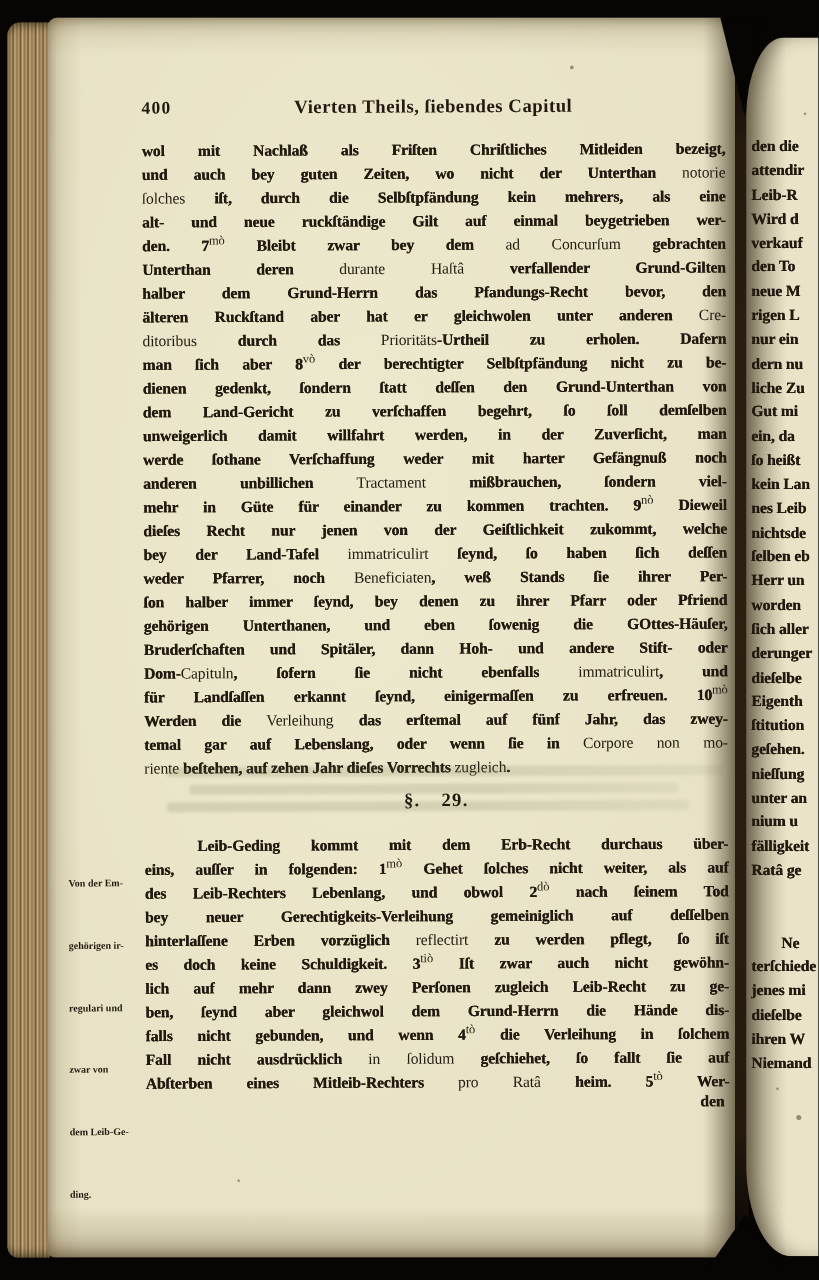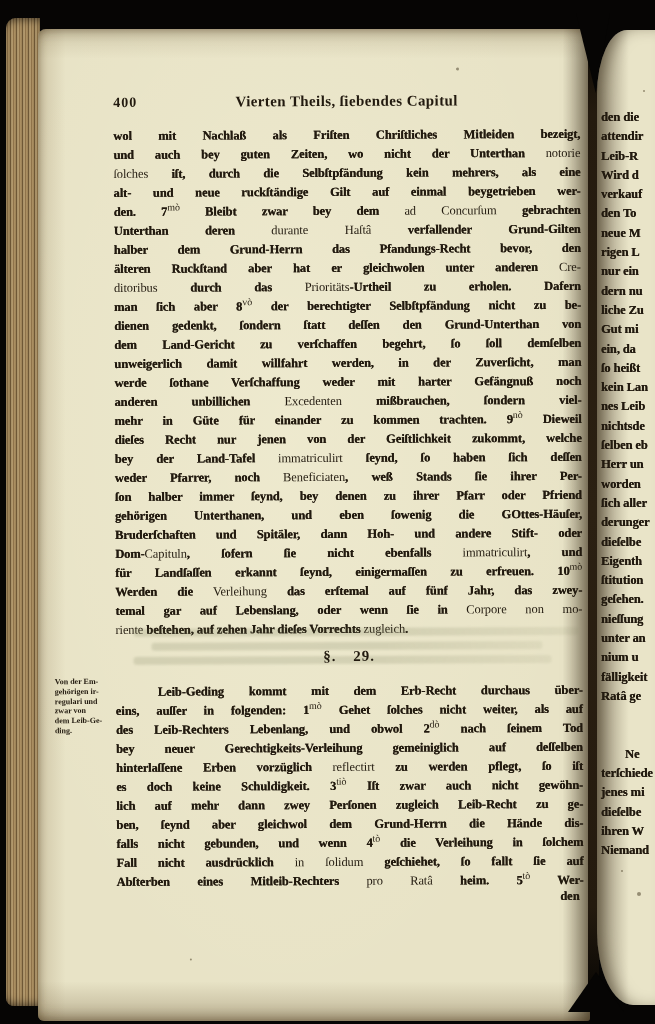--- a/index.html
+++ b/index.html
@@ -11,21 +11,21 @@
   
   .edge-stack {
     position:absolute; left:6px; top:18px; width:34px; height:988px;
     background:repeating-linear-gradient(90deg,
       #c3aa7c 0px, #8f734a 1.5px, #b89c6c 3px, #6f5836 4.5px, #c9b183 6px);
     border-radius:10px 0 0 8px;
     box-shadow:inset 0 6px 8px -4px rgba(0,0,0,.55), inset 0 -6px 8px -4px rgba(0,0,0,.55);
   }
   
   .left-page {
-    position:absolute; left:38px; top:29px; width:552px; height:992px;
+    position:absolute; left:38px; top:14px; width:552px; height:992px;
     background:
       radial-gradient(ellipse at 45% 40%, rgba(255,252,230,.25), rgba(0,0,0,0) 70%),
       linear-gradient(90deg, rgba(120,95,55,.22), rgba(0,0,0,0) 5%),
       linear-gradient(270deg, rgba(45,32,14,.40), rgba(0,0,0,0) 5%),
       linear-gradient(180deg, rgba(110,88,50,.18), rgba(0,0,0,0) 3%, rgba(0,0,0,0) 96%, rgba(90,68,36,.30)),
       #e8e3c6;
     border-radius:8px 3px 3px 6px;
     box-shadow:inset -14px 0 22px -10px rgba(45,32,14,.55),
                inset 6px 0 10px -6px rgba(90,70,40,.45),
                inset 0 8px 12px -8px rgba(90,70,40,.5),
@@ -48,21 +48,21 @@
   .line.blank { visibility:hidden; }
   .line .lat { font-weight:400; text-shadow:none; }
   .line sup, .runsup { font-size:10px; font-weight:400; vertical-align:super; line-height:0; text-shadow:none; }
   .section-heading {
     position:absolute; left:77px; top:620px; width:467px; text-align:center;
     font-size:15px; font-weight:700; word-spacing:12px; letter-spacing:1px;
   }
   .margin-note { position:absolute; left:16px; top:648px; width:58px; }
   .margin-note .line {
     height:9.8px; line-height:9.8px; font-size:8px; font-weight:700;
-    text-align:left; text-align-last:left; letter-spacing:0; text-shadow:none;
+    text-align:left; text-align-last:left; letter-spacing:0; text-shadow:none;margin-top:40px;
   }
   .catchword { position:absolute; left:77px; top:862px; width:463px; text-align:right; font-size:12.5px; font-weight:700; text-shadow:0.25px 0 0 currentColor; }
   
   .bleed { position:absolute; left:95px; top:600px; width:445px; filter:blur(1.2px); opacity:.35; }
   .bleed div { height:8px; margin-bottom:6px; background:linear-gradient(90deg, rgba(105,110,75,.5) 0 60%, rgba(105,110,75,.25)); border-radius:3px; }
   .bleed div:nth-child(2){ width:88%; margin-left:4%; }
   .bleed div:nth-child(3){ width:94%; }
   
   .gutter-core { position:absolute; left:588px; top:14px; width:11px; height:992px;
     background:linear-gradient(180deg,#060503, #241a0e 10%, #2b2012 50%, #241a0e 90%, #060503); }
@@ -108,21 +108,21 @@
           <div class="line">den.  7<sup>mò</sup> Bleibt zwar bey dem <span class="lat">ad Concurſum</span> gebrachten</div>
           <div class="line">Unterthan deren <span class="lat">durante Haſtâ</span> verfallender Grund-Gilten</div>
           <div class="line">halber dem Grund-Herrn das Pfandungs-Recht bevor, den</div>
           <div class="line">älteren Ruckſtand aber hat er gleichwolen unter anderen <span class="lat">Cre-</span></div>
           <div class="line"><span class="lat">ditoribus</span> durch das <span class="lat">Prioritäts</span>-Urtheil zu erholen.  Dafern</div>
           <div class="line">man ſich aber 8<sup>vò</sup> der berechtigter Selbſtpfändung nicht zu be-</div>
           <div class="line">dienen gedenkt, ſondern ſtatt deſſen den Grund-Unterthan von</div>
           <div class="line">dem Land-Gericht zu verſchaffen begehrt, ſo ſoll demſelben</div>
           <div class="line">unweigerlich damit willfahrt werden, in der Zuverſicht, man</div>
           <div class="line">werde ſothane Verſchaffung weder mit harter Gefängnuß noch</div>
-          <div class="line">anderen unbillichen <span class="lat">Excedenten</span> mißbrauchen, ſondern viel-</div>
+          <div class="line">anderen unbillichen <span class="lat">Tractament</span> mißbrauchen, ſondern viel-</div>
           <div class="line">mehr in Güte für einander zu kommen trachten.  9<sup>nò</sup> Dieweil</div>
           <div class="line">dieſes Recht nur jenen von der Geiſtlichkeit zukommt, welche</div>
           <div class="line">bey der Land-Tafel <span class="lat">immatriculirt</span> ſeynd, ſo haben ſich deſſen</div>
           <div class="line">weder Pfarrer, noch <span class="lat">Beneficiaten</span>, weß Stands ſie ihrer Per-</div>
           <div class="line">ſon halber immer ſeynd, bey denen zu ihrer Pfarr oder Pfriend</div>
           <div class="line">gehörigen Unterthanen, und eben ſowenig die GOttes-Häuſer,</div>
           <div class="line">Bruderſchaften und Spitäler, dann Hoh- und andere Stift- oder</div>
           <div class="line">Dom-<span class="lat">Capituln</span>, ſofern ſie nicht ebenfalls <span class="lat">immatriculirt</span>, und</div>
           <div class="line">für Landſaſſen erkannt ſeynd, einigermaſſen zu erfreuen. 10<sup>mò</sup></div>
           <div class="line">Werden die <span class="lat">Verleihung</span> das erſtemal auf fünf Jahr, das zwey-</div>

